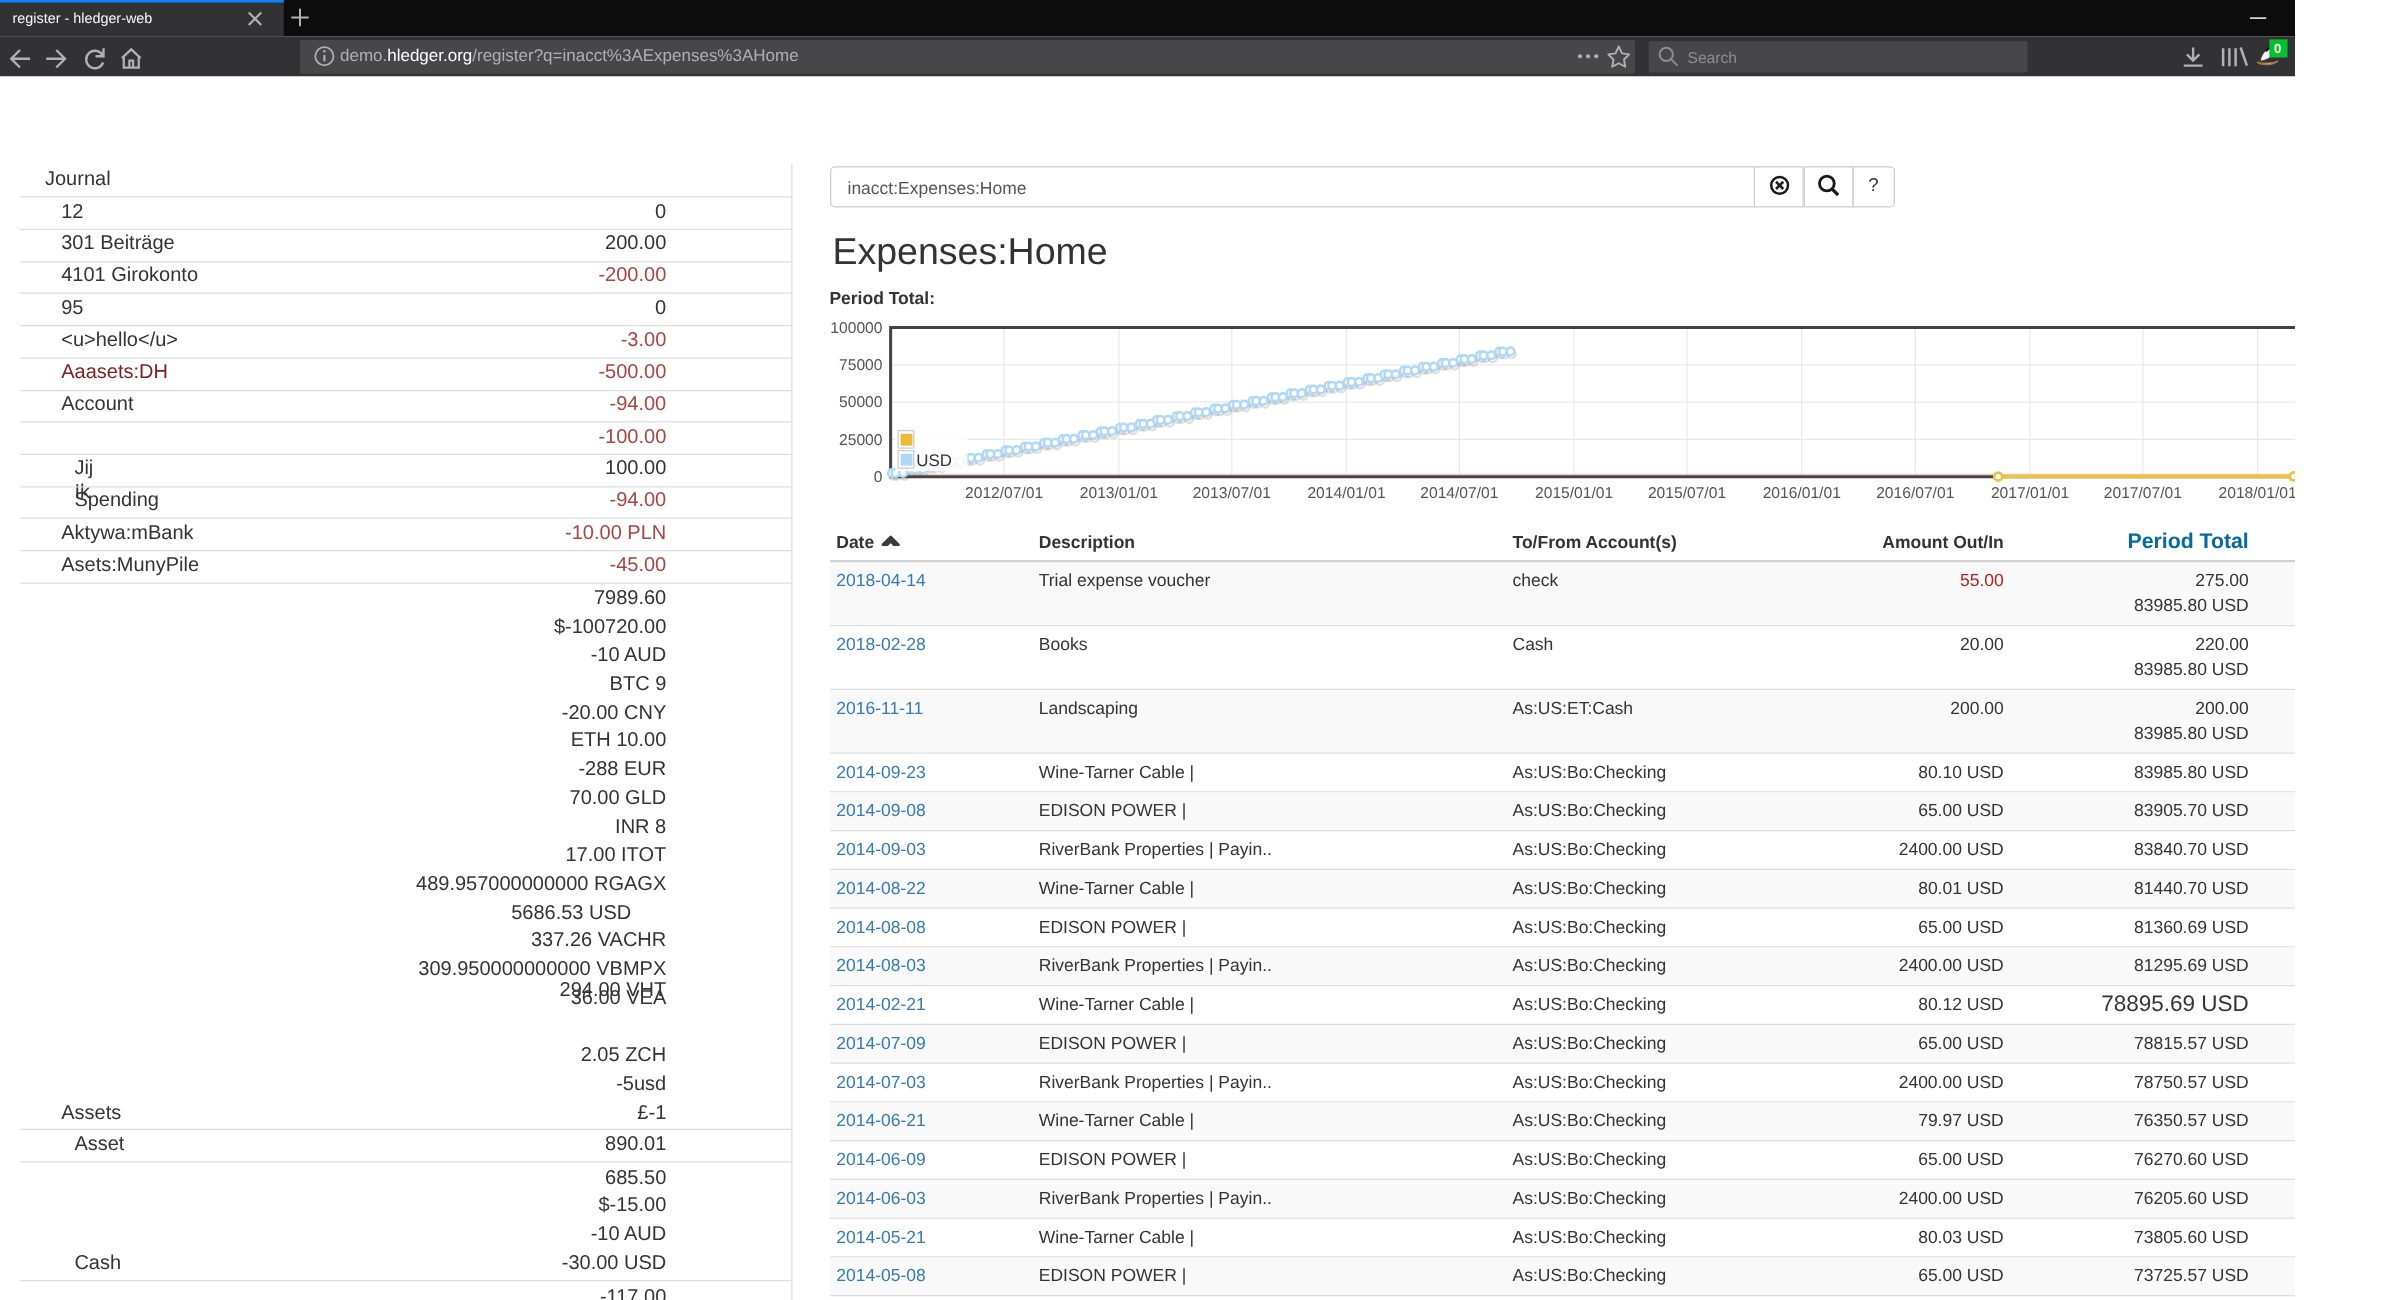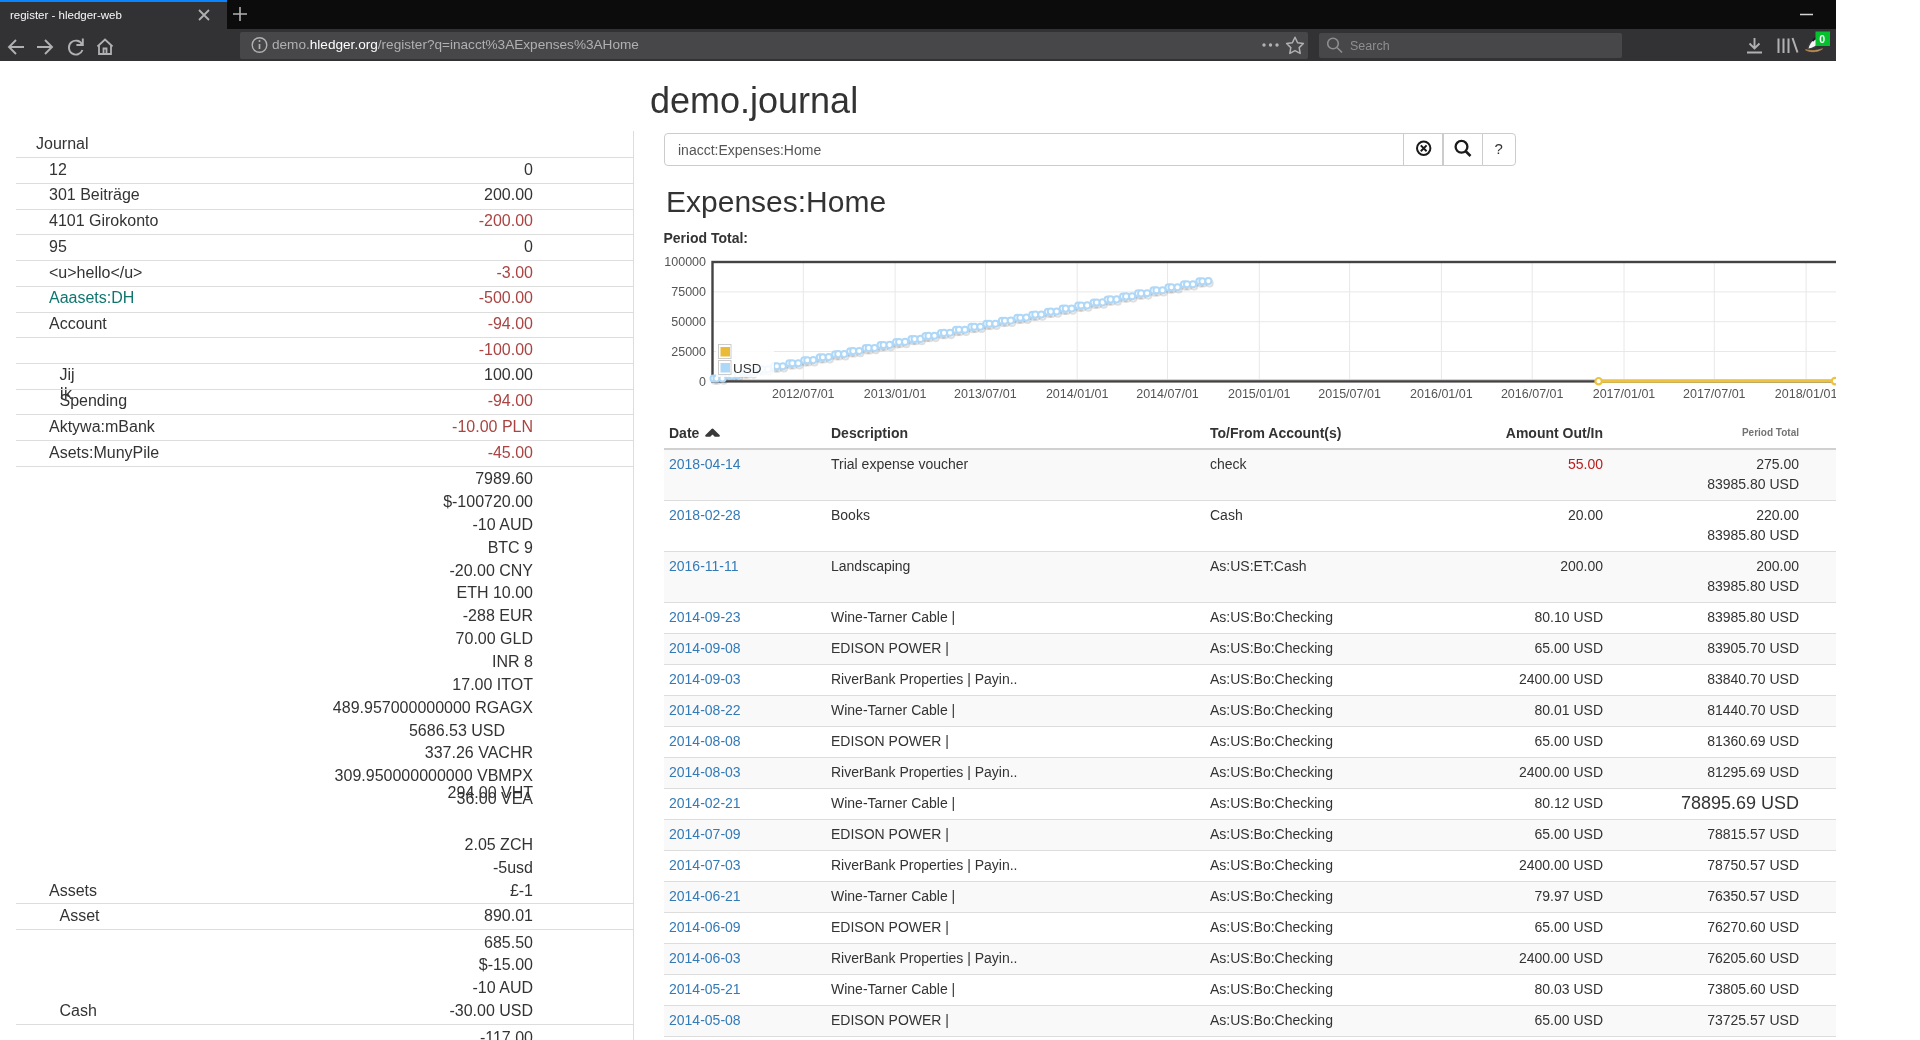--- a/index.html
+++ b/index.html
@@ -67,21 +67,21 @@
 <div style="position:absolute;left:16.0px;top:208.6px;width:616.5px;height:1.0px;background:#ddd;"></div>
 <div style="position:absolute;top:210.1px;font-size:16px;line-height:22.857px;color:#333;white-space:nowrap;left:49.0px;">4101 Girokonto</div>
 <div style="position:absolute;top:210.1px;font-size:16px;line-height:22.857px;color:#a94442;white-space:nowrap;right:1303.0px;">-200.00</div>
 <div style="position:absolute;left:16.0px;top:234.3px;width:616.5px;height:1.0px;background:#ddd;"></div>
 <div style="position:absolute;top:235.8px;font-size:16px;line-height:22.857px;color:#333;white-space:nowrap;left:49.0px;">95</div>
 <div style="position:absolute;top:235.8px;font-size:16px;line-height:22.857px;color:#333;white-space:nowrap;right:1303.0px;">0</div>
 <div style="position:absolute;left:16.0px;top:260.1px;width:616.5px;height:1.0px;background:#ddd;"></div>
 <div style="position:absolute;top:261.5px;font-size:16px;line-height:22.857px;color:#333;white-space:nowrap;left:49.0px;">&lt;u&gt;hello&lt;/u&gt;</div>
 <div style="position:absolute;top:261.5px;font-size:16px;line-height:22.857px;color:#a94442;white-space:nowrap;right:1303.0px;">-3.00</div>
 <div style="position:absolute;left:16.0px;top:285.8px;width:616.5px;height:1.0px;background:#ddd;"></div>
-<div style="position:absolute;top:287.2px;font-size:16px;line-height:22.857px;color:#0f766e;white-space:nowrap;left:49.0px;">Aaasets:DH</div>
+<div style="position:absolute;top:287.2px;font-size:16px;line-height:22.857px;color:#7f1d1d;white-space:nowrap;left:49.0px;">Aaasets:DH</div>
 <div style="position:absolute;top:287.2px;font-size:16px;line-height:22.857px;color:#a94442;white-space:nowrap;right:1303.0px;">-500.00</div>
 <div style="position:absolute;left:16.0px;top:311.5px;width:616.5px;height:1.0px;background:#ddd;"></div>
 <div style="position:absolute;top:312.9px;font-size:16px;line-height:22.857px;color:#333;white-space:nowrap;left:49.0px;">Account</div>
 <div style="position:absolute;top:312.9px;font-size:16px;line-height:22.857px;color:#a94442;white-space:nowrap;right:1303.0px;">-94.00</div>
 <div style="position:absolute;left:16.0px;top:337.2px;width:616.5px;height:1.0px;background:#ddd;"></div>
 <div style="position:absolute;top:338.6px;font-size:16px;line-height:22.857px;color:#333;white-space:nowrap;left:59.5px;margin-top:44px;">Ik</div>
 <div style="position:absolute;top:338.6px;font-size:16px;line-height:22.857px;color:#a94442;white-space:nowrap;right:1303.0px;">-100.00</div>
 <div style="position:absolute;left:16.0px;top:362.9px;width:616.5px;height:1.0px;background:#ddd;"></div>
 <div style="position:absolute;top:364.3px;font-size:16px;line-height:22.857px;color:#333;white-space:nowrap;left:59.5px;">Jij</div>
 <div style="position:absolute;top:364.3px;font-size:16px;line-height:22.857px;color:#333;white-space:nowrap;right:1303.0px;">100.00</div>
@@ -119,21 +119,20 @@
 <div style="position:absolute;top:904.7px;font-size:16px;line-height:22.857px;color:#333;white-space:nowrap;left:59.5px;">Asset</div>
 <div style="position:absolute;top:904.7px;font-size:16px;line-height:22.857px;color:#333;white-space:nowrap;right:1303.0px;">890.01</div>
 <div style="position:absolute;left:16.0px;top:929.2px;width:616.5px;height:1.0px;background:#ddd;"></div>
 <div style="position:absolute;top:931.5px;font-size:16px;line-height:22.857px;color:#333;white-space:nowrap;right:1303.0px;">685.50</div>
 <div style="position:absolute;top:954.4px;font-size:16px;line-height:22.857px;color:#333;white-space:nowrap;right:1303.0px;">$-15.00</div>
 <div style="position:absolute;top:977.2px;font-size:16px;line-height:22.857px;color:#333;white-space:nowrap;right:1303.0px;">-10 AUD</div>
 <div style="position:absolute;top:1000.1px;font-size:16px;line-height:22.857px;color:#333;white-space:nowrap;right:1303.0px;">-30.00 USD</div>
 <div style="position:absolute;top:1000.1px;font-size:16px;line-height:22.857px;color:#333;white-space:nowrap;left:59.5px;">Cash</div>
 <div style="position:absolute;left:16.0px;top:1024.3px;width:616.5px;height:1.0px;background:#ddd;"></div>
 <div style="position:absolute;top:1026.6px;font-size:16px;line-height:22.857px;color:#333;white-space:nowrap;right:1303.0px;">-117.00</div>
-<div style="position:absolute;top:81.1px;font-size:36px;line-height:40px;color:#333;white-space:nowrap;left:650.0px;">demo.journal</div>
 <div style="position:absolute;left:664.0px;top:132.7px;width:741.0px;height:33.2px;background:#fff;border:1px solid #ccc;border-radius:4px 0 0 4px;"></div>
 <div style="position:absolute;top:140.4px;font-size:14px;line-height:20px;color:#555;white-space:nowrap;left:678.0px;">inacct:Expenses:Home</div>
 <div style="position:absolute;left:1404.0px;top:132.7px;width:40.0px;height:33.2px;background:#fff;border:1px solid #ccc;margin-left:-1px;"></div>
 <div style="position:absolute;left:1443.0px;top:132.7px;width:40.0px;height:33.2px;background:#fff;border:1px solid #ccc;"></div>
 <div style="position:absolute;left:1482.0px;top:132.7px;width:34.0px;height:33.2px;background:#fff;border:1px solid #ccc;border-radius:0 4px 4px 0;"></div>
 <svg style="position:absolute;left:1404px;top:132px" width="112" height="34" viewBox="0 0 112 34" fill="none">
 <circle cx="19.7" cy="16.3" r="6.7" stroke="#1a1a1a" stroke-width="2"></circle>
 <path d="M16.8 13.4 L22.6 19.2 M22.6 13.4 L16.8 19.2" stroke="#1a1a1a" stroke-width="2"></path>
 <circle cx="57.5" cy="14.8" r="5.9" stroke="#1a1a1a" stroke-width="2.3"></circle>
 <path d="M61.7 19.3 L66.5 24" stroke="#1a1a1a" stroke-width="2.6"></path>
@@ -387,21 +386,21 @@
       <rect x="720.5" y="363" width="9.5" height="9.5" fill="#afd8f8"></rect>
       <text x="733" y="372.5" font-size="13.5" fill="#333">USD</text>
     </svg>
 <div style="position:absolute;top:423.1px;font-size:14px;line-height:20px;color:#333;white-space:nowrap;left:669.0px;font-weight:bold;">Date</div>
 <svg style="position:absolute;left:705px;top:426px" width="15" height="12" viewBox="0 0 15 12">
       <path d="M1.2 9.8 L7.5 3.5 L13.8 9.8 L10.2 9.8 L7.5 7.1 L4.8 9.8 Z" fill="#3a3a3a" stroke="#3a3a3a" stroke-width="2" stroke-linejoin="round"></path>
     </svg>
 <div style="position:absolute;top:423.1px;font-size:14px;line-height:20px;color:#333;white-space:nowrap;left:831.0px;font-weight:bold;">Description</div>
 <div style="position:absolute;top:423.1px;font-size:14px;line-height:20px;color:#333;white-space:nowrap;left:1210.0px;font-weight:bold;">To/From Account(s)</div>
 <div style="position:absolute;top:423.1px;font-size:14px;line-height:20px;color:#333;white-space:nowrap;right:233.0px;font-weight:bold;">Amount Out/In</div>
-<div style="position:absolute;top:423.1px;font-size:10px;line-height:20px;color:#737373;white-space:nowrap;right:37.0px;font-weight:bold;">Period Total</div>
+<div style="position:absolute;top:423.1px;font-size:17px;line-height:20px;color:#0369a1;white-space:nowrap;right:37.0px;font-weight:bold;">Period Total</div>
 <div style="position:absolute;left:664.0px;top:448.3px;width:1224.0px;height:1.8px;background:#d0d0d0;"></div>
 <div style="position:absolute;left:664.0px;top:450.0px;width:1224.0px;height:50.0px;background:#f9f9f9;"></div>
 <div style="position:absolute;top:454.3px;font-size:14px;line-height:20px;color:#337ab7;white-space:nowrap;left:669.0px;">2018-04-14</div>
 <div style="position:absolute;top:454.3px;font-size:14px;line-height:20px;color:#333;white-space:nowrap;left:831.0px;">Trial expense voucher</div>
 <div style="position:absolute;top:454.3px;font-size:14px;line-height:20px;color:#333;white-space:nowrap;left:1210.0px;">check</div>
 <div style="position:absolute;top:454.3px;font-size:14px;line-height:20px;color:#b91c1c;white-space:nowrap;right:233.0px;">55.00</div>
 <div style="position:absolute;top:454.3px;font-size:14px;line-height:20px;color:#333;white-space:nowrap;right:37.0px;">275.00</div>
 <div style="position:absolute;top:474.3px;font-size:14px;line-height:20px;color:#333;white-space:nowrap;right:37.0px;">83985.80 USD</div>
 <div style="position:absolute;left:664.0px;top:500.0px;width:1224.0px;height:1.0px;background:#ddd;"></div>
 <div style="position:absolute;top:505.3px;font-size:14px;line-height:20px;color:#337ab7;white-space:nowrap;left:669.0px;">2018-02-28</div>

